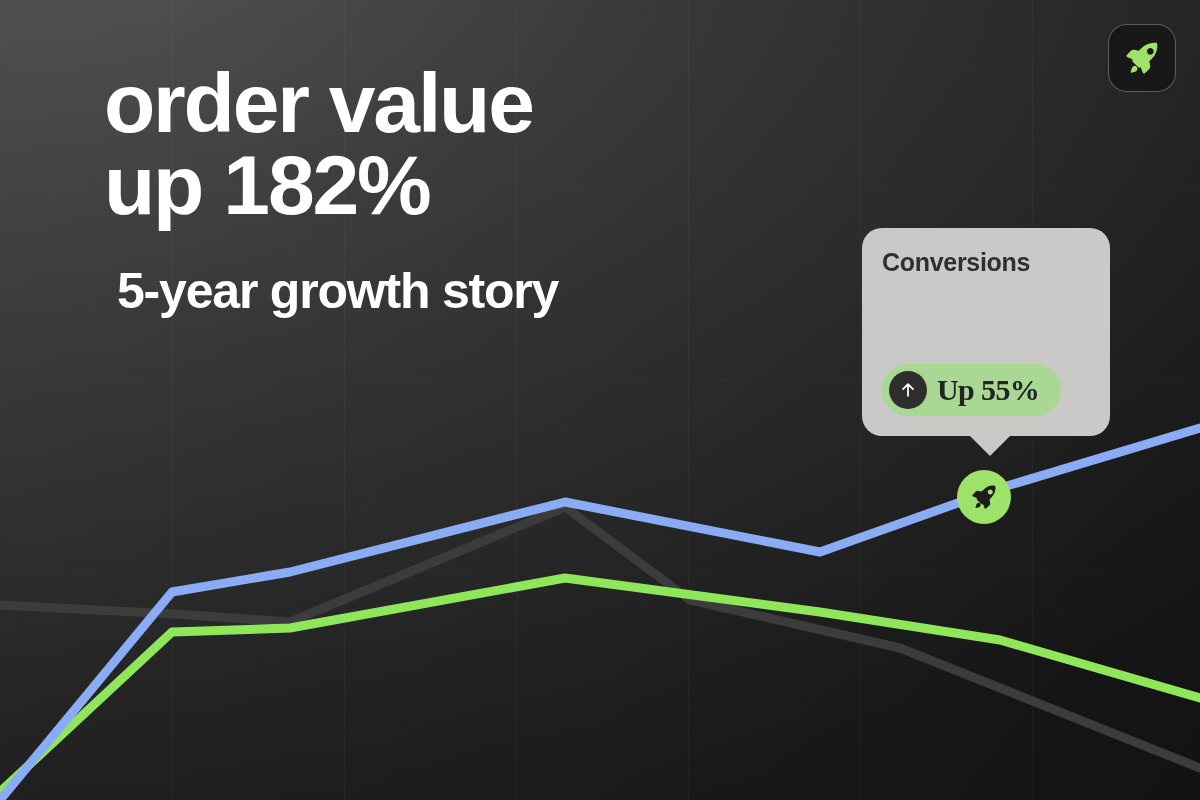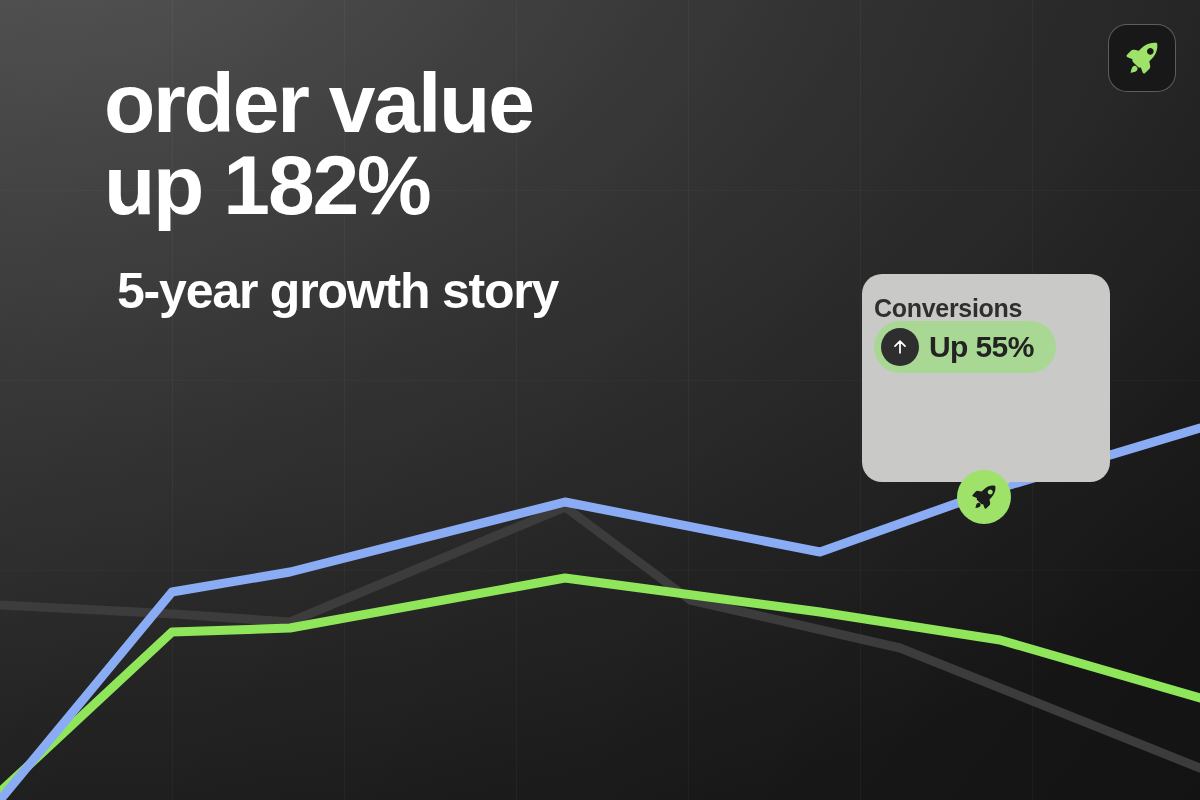--- a/index.html
+++ b/index.html
@@ -100,24 +100,24 @@
   
   .callout {
     position: absolute;
     left: 862px;
     top: 228px;
     width: 248px;
     height: 208px;
     background: #c9c9c7;
     border-radius: 20px;
     box-sizing: border-box;
-    padding: 22px 20px 20px 12px;
+    padding: 22px 20px 20px 20px;
     display: flex;
     flex-direction: column;
-    margin-top: 46px;
+    justify-content: space-between;
   }
   .callout .c-title {
     color: #2f2f2f;
     font-size: 25px;
     font-weight: 700;
     letter-spacing: -0.3px;
     line-height: 1;
   }
   .callout .tail {
     position: absolute;
@@ -130,20 +130,21 @@
     border-top: 22px solid #c9c9c7;
   }
   .pill {
     display: inline-flex;
     align-items: center;
     gap: 10px;
     background: #a8d894;
     border-radius: 999px;
     padding: 7px 22px 7px 7px;
     align-self: flex-start;
+    font-family: Liberation Serif, serif;
   }
   .pill .arrow-circle {
     width: 38px;
     height: 38px;
     border-radius: 50%;
     background: #2e2e2e;
     display: flex;
     align-items: center;
     justify-content: center;
     flex: 0 0 auto;

